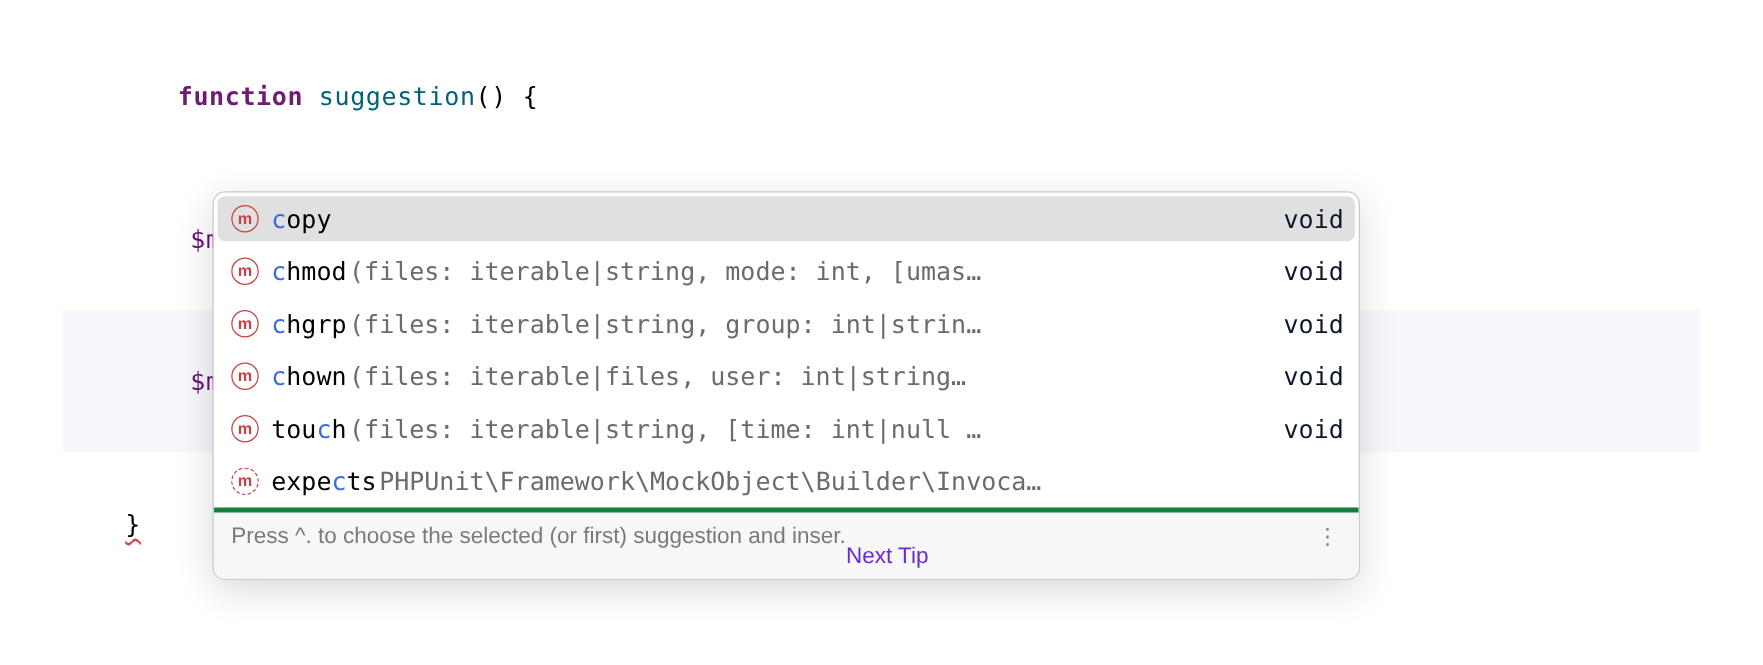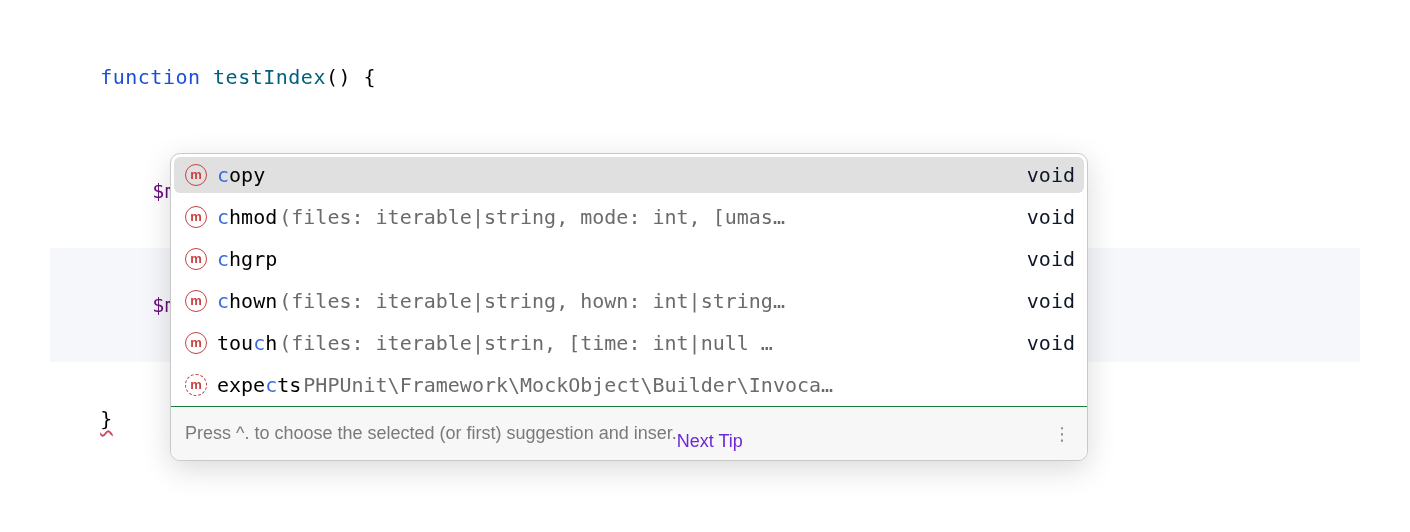--- a/index.html
+++ b/index.html
@@ -14,21 +14,21 @@
     position: relative;
   }
   .editor {
     padding: 20px 50px 0 50px;
     line-height: 1.9;
     letter-spacing: 0.5px;
   }
   .line { white-space: pre; position: relative; }
   .line.active { background: #f5f7fa; }
   .indent1 { padding-left: 52px; }
-  .kw-func { color: #1d4ed8; font-weight: 400; }
+  .kw-func { color: #701a75; font-weight: 700; margin-left: 42px; }
   .fn-name { color: #00627a; }
   .punct { color: #000; }
   .var { color: #660e7a; }
   .method { color: #00627a; }
   .hint-box {
     background: #eeeeee;
     border-radius: 4px;
     padding: 1px 6px;
     color: #787878;
     font-size: 19px;
@@ -84,37 +84,36 @@
     margin-right: 10px;
     flex-shrink: 0;
   }
   .icon-m.dashed { border-style: dashed; }
   .item-name { font-weight: 400; color: #000; }
   .item-name .match { color: #3b6bdc; }
   .item-sig { color: #6b6b6b; margin-left: 2px; flex: 1; overflow: hidden; white-space: nowrap; text-overflow: ellipsis; }
   .item-ret { color: #0f172a; margin-left: auto; padding-left: 18px; }
   .popup-footer {
     display: flex;
-    align-items: center;
     padding: 8px 14px;
-    border-top: 1px solid #15803d;
+    border-top: 4px solid #15803d;
     font-family: -apple-system, 'Segoe UI', sans-serif;
     font-size: 18px;
     color: #7a7a7a;
     background: #f7f7f7;
   }
   .popup-footer .link { color: #6d28d9; margin-top: 16px; }
   .popup-footer .dots { margin-left: auto; color: #888; letter-spacing: 2px; cursor: pointer; }
 </style>
 </head>
 <body>
 
 <div class="editor">
   <div class="line">
-    <span class="kw-func">function</span><span> </span><span class="fn-name">testIndex</span><span class="punct">()</span><span class="punct"> {</span>
+    <span class="kw-func">function</span><span> </span><span class="fn-name">suggestion</span><span class="punct">()</span><span class="punct"> {</span>
   </div>
   <div class="line indent1">
     <span class="var">$mock</span><span class="punct"> = </span><span class="var">$this</span><span class="punct">-&gt;</span><span class="method">getMockService</span><span class="punct">(</span> <span class="hint-box">service:</span> <span class="str">'filesystem'</span><span class="punct">);</span>
   </div>
   <div class="line indent1 active">
     <span class="var">$mock</span><span class="punct">-&gt;</span><span class="error-squiggle">c</span><span class="caret"></span>
   </div>
   <div class="line">
     <span class="punct error-squiggle">}</span>
   </div>
@@ -130,32 +129,33 @@
       </div>
       <div class="popup-item">
         <span class="icon-m">m</span>
         <span class="item-name"><span class="match">c</span>hmod</span>
         <span class="item-sig">(files: iterable|string, mode: int, [umas…</span>
         <span class="item-ret">void</span>
       </div>
       <div class="popup-item">
         <span class="icon-m">m</span>
         <span class="item-name"><span class="match">c</span>hgrp</span>
+        <span class="item-sig">(files: iterable|string, group: int|strin…</span>
         <span class="item-ret">void</span>
       </div>
       <div class="popup-item">
         <span class="icon-m">m</span>
         <span class="item-name"><span class="match">c</span>hown</span>
-        <span class="item-sig">(files: iterable|string, hown: int|string…</span>
+        <span class="item-sig">(files: iterable|files, user: int|string…</span>
         <span class="item-ret">void</span>
       </div>
       <div class="popup-item">
         <span class="icon-m">m</span>
         <span class="item-name">tou<span class="match">c</span>h</span>
-        <span class="item-sig">(files: iterable|strin, [time: int|null …</span>
+        <span class="item-sig">(files: iterable|string, [time: int|null …</span>
         <span class="item-ret">void</span>
       </div>
       <div class="popup-item">
         <span class="icon-m dashed">m</span>
         <span class="item-name">expe<span class="match">c</span>ts</span>
         <span class="item-sig">   PHPUnit\Framework\MockObject\Builder\Invoca…</span>
       </div>
     </div>
   <div class="popup-footer">
     <span>Press ^. to choose the selected (or first) suggestion and inser.</span>

